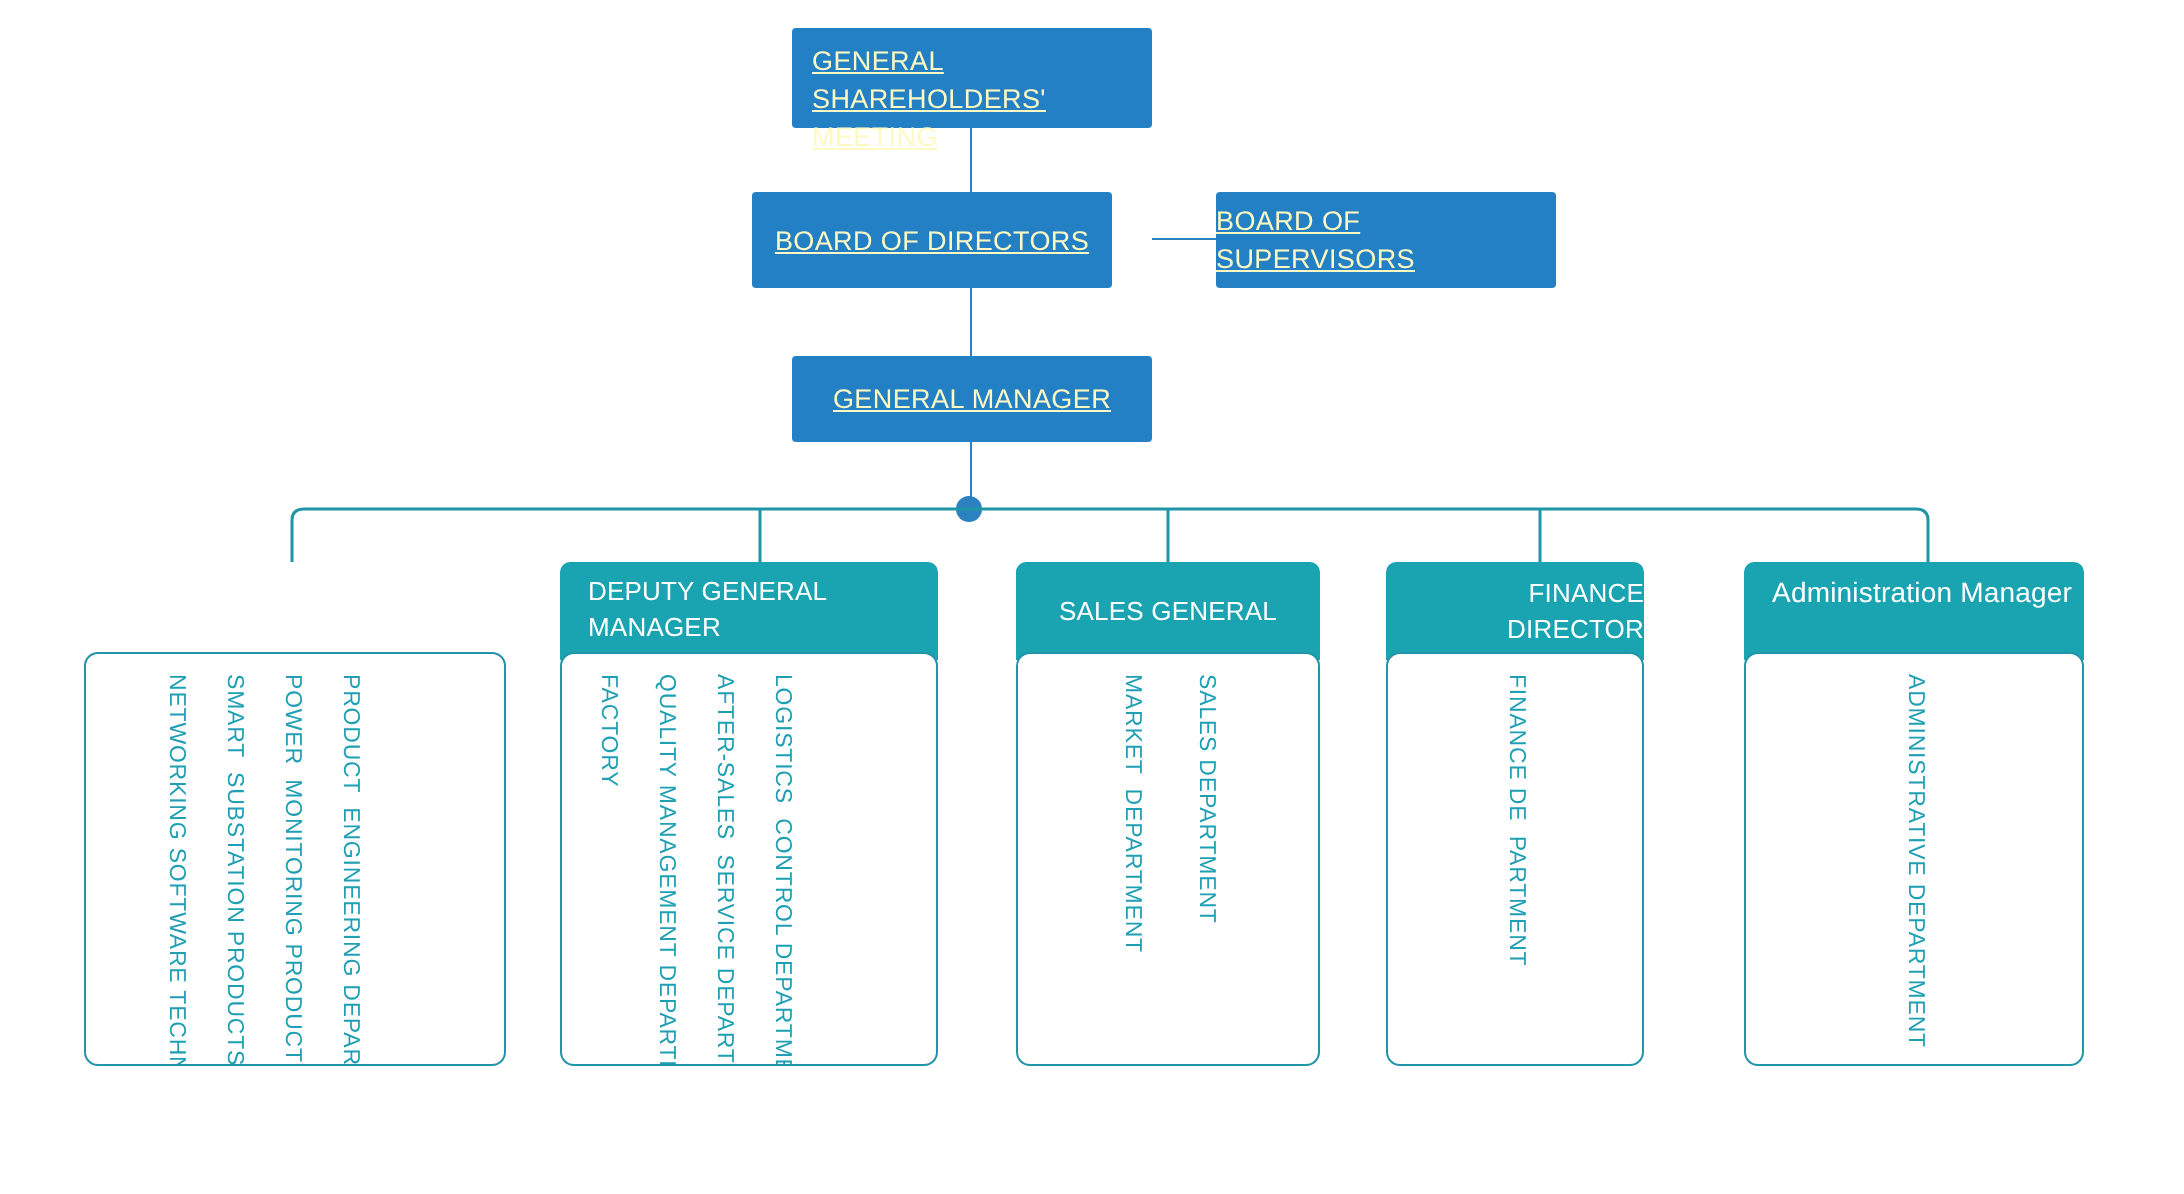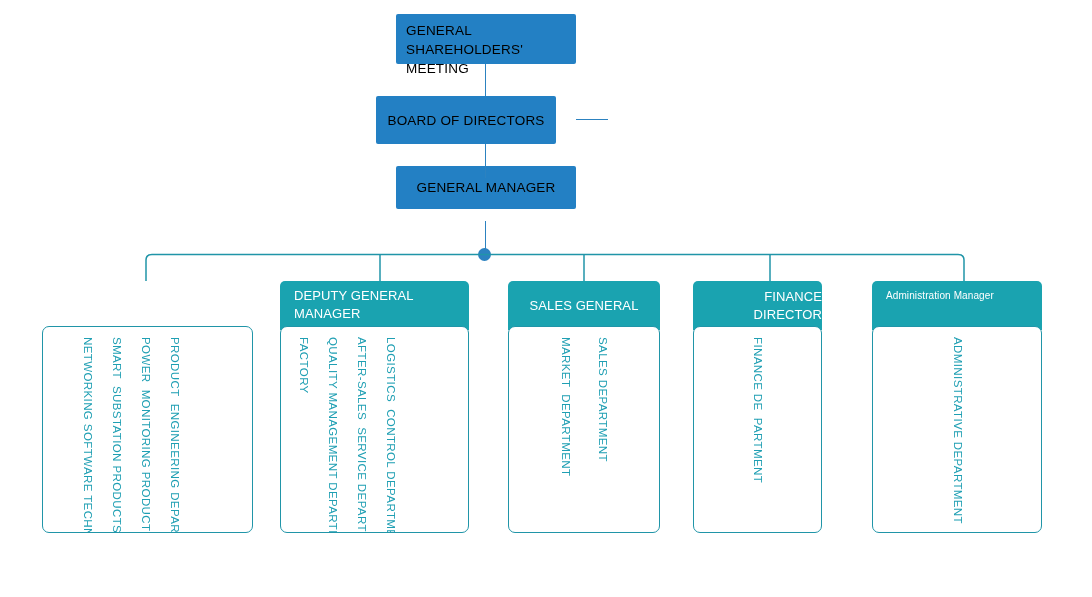--- a/index.html
+++ b/index.html
@@ -9,34 +9,35 @@
     font-family:"Liberation Sans", sans-serif;
     overflow:hidden;
     position:relative;
   }
   #canvas{position:absolute;left:0;top:0;width:1092px;height:597px;}
 
   
   .blue-box{
     position:absolute;
     background:#2380c4;
-    color:#000000;
+    color:#fef9c3;
     font-size:13.5px;
     letter-spacing:.2px;
     box-sizing:border-box;
     border-radius:2px;
     display:flex;
     align-items:center;
+    text-decoration:underline;
   }
   .blue-box .bb-label{display:block;line-height:19px;}
 
   #box-shareholders{left:396px;top:14px;width:180px;height:50px;padding:7px 0 0 10px;align-items:flex-start;}
   #box-directors{left:376px;top:96px;width:180px;height:48px;justify-content:center;}
   #box-supervisors{left:608px;top:96px;width:170px;height:48px;justify-content:center;}
-  #box-gm{left:396px;top:166px;width:180px;height:43px;justify-content:center;}
+  #box-gm{left:396px;top:178px;width:180px;height:43px;justify-content:center;}
 
   
   .conn{position:absolute;background:#2c82c0;}
 
   #ln-share-dir{left:485px;top:64px;width:1.4px;height:32px;}
   #ln-dir-sup{left:576px;top:119px;width:32px;height:1.4px;}
   #ln-dir-gm{left:485px;top:144px;width:1.4px;height:34px;}
   #ln-gm-bus{left:485px;top:221px;width:1.4px;height:34px;}
 
   #bus-dot{
@@ -106,35 +107,38 @@
   #card-sales .vcol-wrap{justify-content:center;padding-left:0;}
   #card-finance .vcol-wrap{justify-content:center;}
   #card-admin .vcol-wrap{justify-content:center;}
 
   #card-sales .vcol{padding:0 11px;}
   #card-finance .vcol{padding:0 6px;}
   #card-admin .vcol{padding:0 4px;}
   #card-rd .vcol{padding:0 7px;}
   #card-mfg .vcol{padding:0 7px;}
 
-  .admin-head{font-size:10px;}
+  .admin-head{font-size:14px;}
 </style>
 </head>
 <body>
 
 <div id="canvas">
 
   <div class="blue-box" id="box-shareholders">
     <span class="bb-label">GENERAL SHAREHOLDERS' MEETING</span>
   </div>
 
   <div class="blue-box" id="box-directors">
     <span class="bb-label">BOARD OF DIRECTORS</span>
   </div>
 
+  <div class="blue-box" id="box-supervisors">
+    <span class="bb-label">BOARD OF SUPERVISORS</span>
+  </div>
 
   <div class="blue-box" id="box-gm">
     <span class="bb-label">GENERAL MANAGER</span>
   </div>
 
   <div class="conn" id="ln-share-dir"></div>
   <div class="conn" id="ln-dir-sup"></div>
   <div class="conn" id="ln-dir-gm"></div>
   <div class="conn" id="ln-gm-bus"></div>
   <div id="bus-dot"></div>

